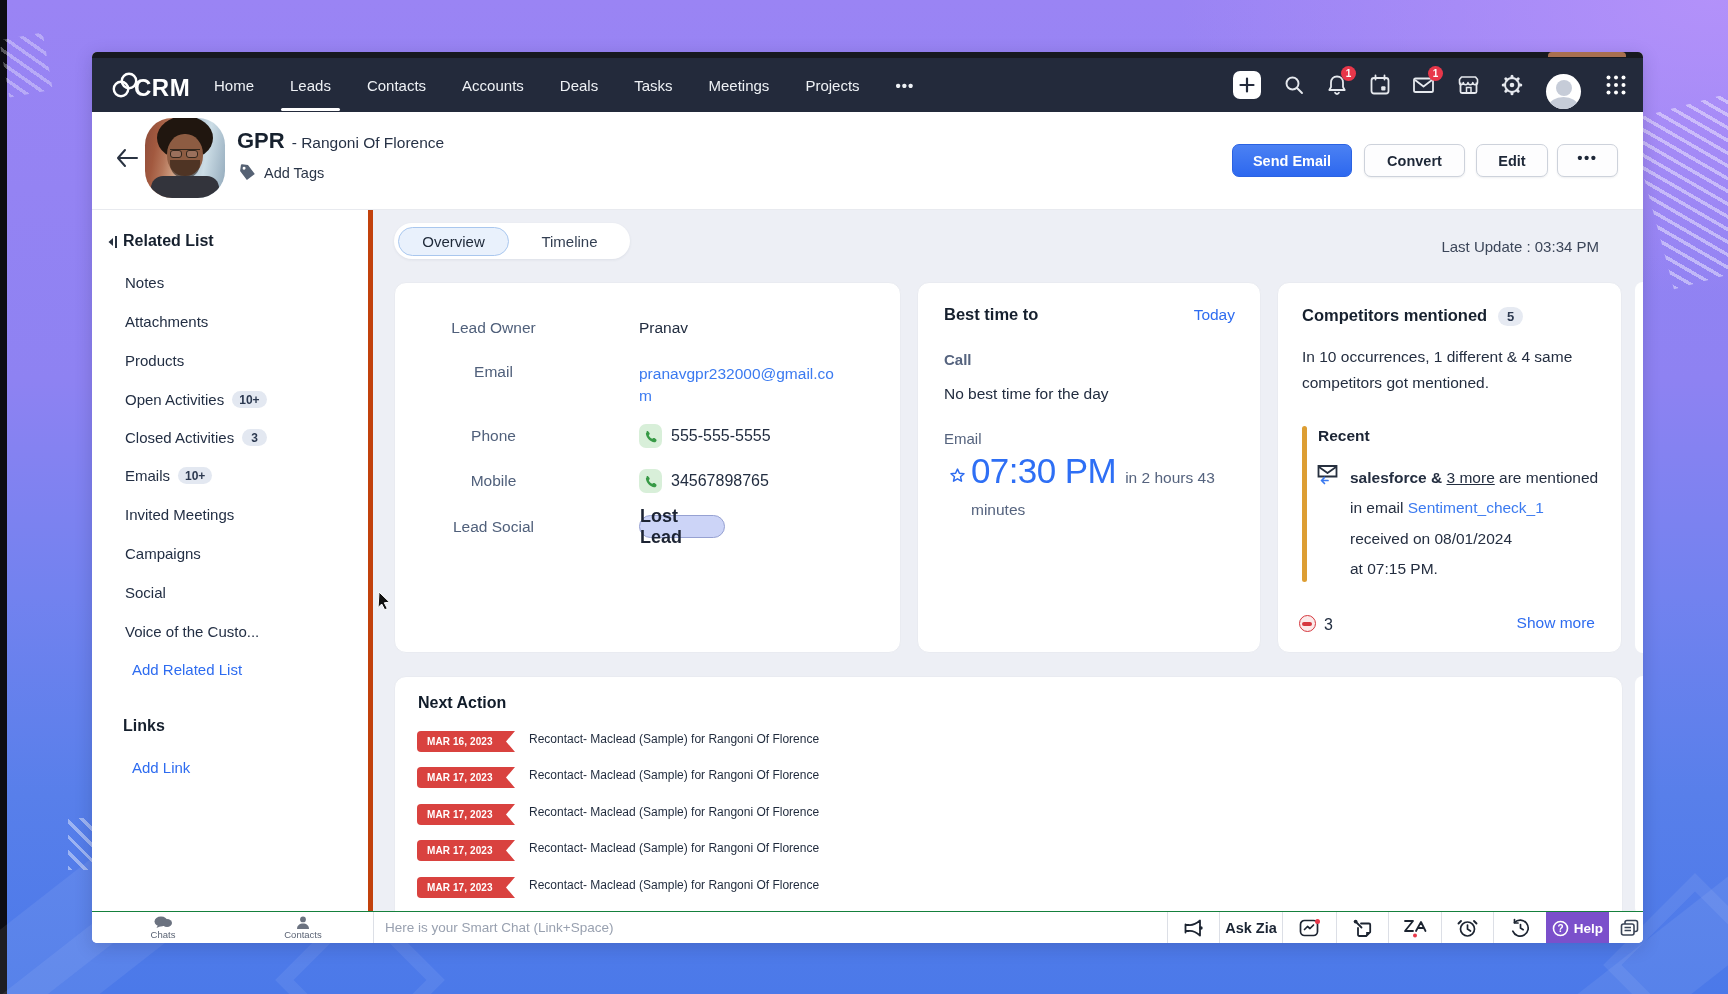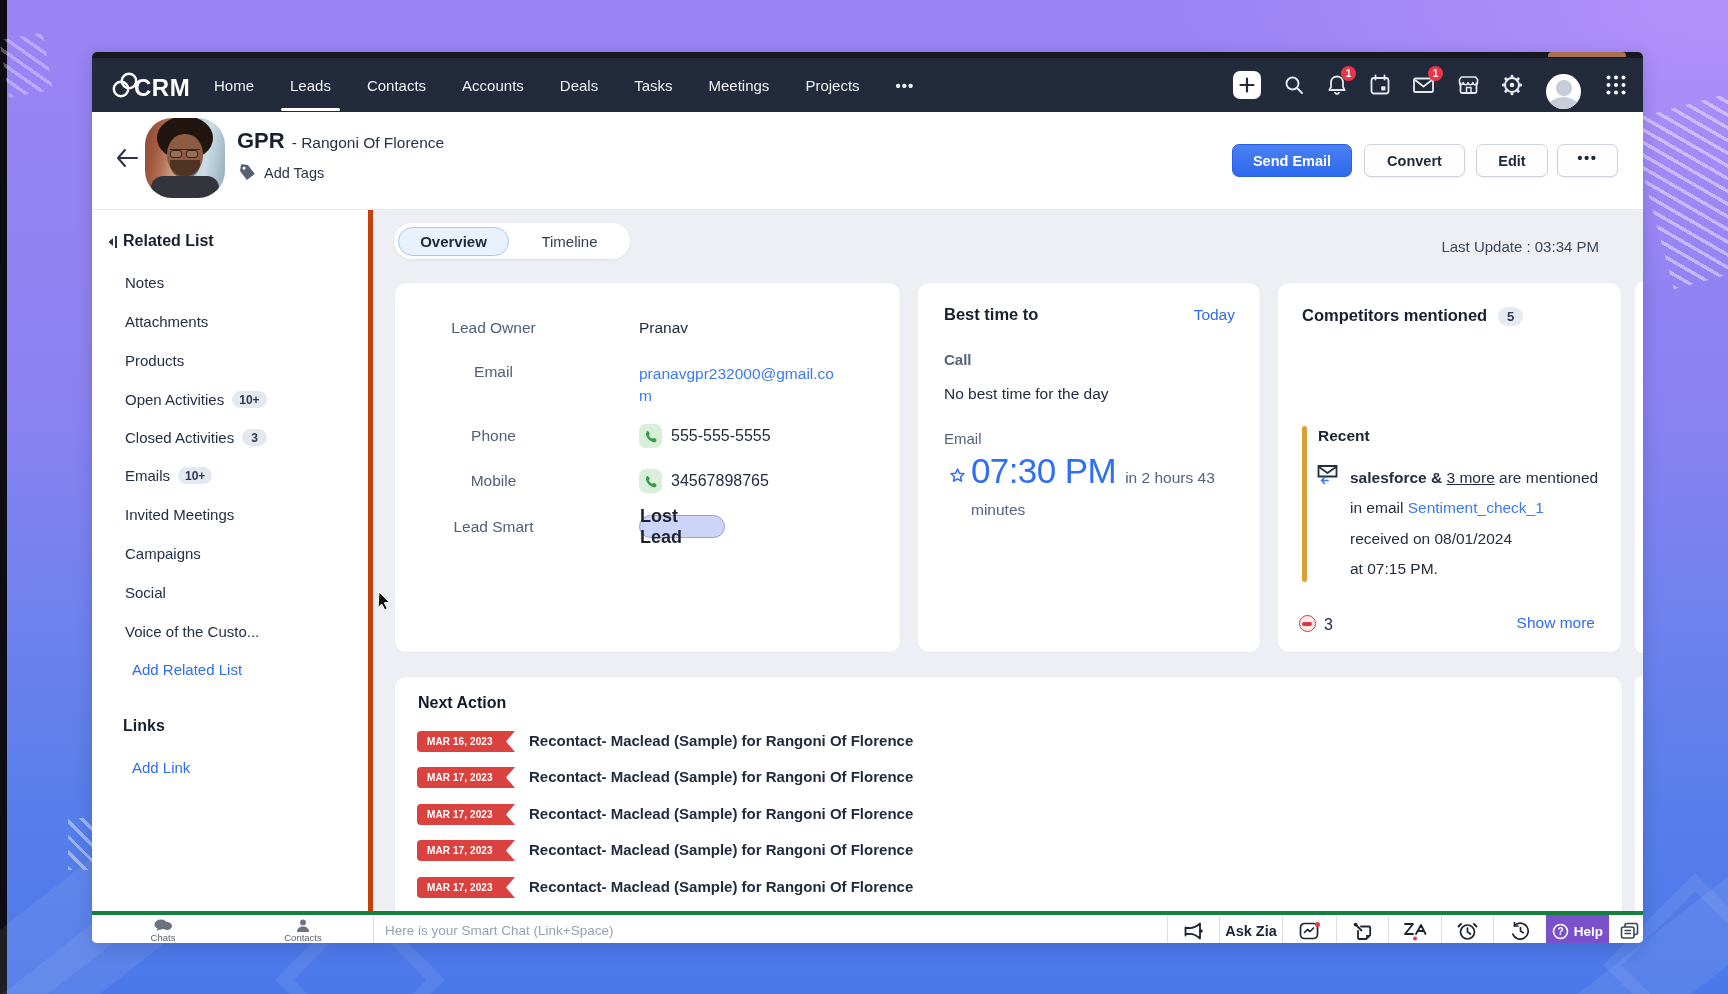--- a/index.html
+++ b/index.html
@@ -63,21 +63,21 @@
 .side { position:absolute; left:0; top:0; width:281px; height:701px; background:#fff; border-right:5px solid #c2410c; }
 .si { position:absolute; left:33px; font-size:15px; color:#232f44; white-space:nowrap; display:flex; align-items:center; gap:8px; }
 .si.hd1 { left:31px; font-size:16px; font-weight:700; color:#16202e; }
 .si.lnk { color:#2e6cf0; }
 .pill { background:#e3e8f1; color:#2c3950; font-size:12px; font-weight:700; border-radius:9px; padding:2.5px 7px; line-height:1; }
 .colic { position:absolute; left:15px; }
 
 
 .cont { position:absolute; left:282px; top:0; width:1269px; height:701px; }
 .tabs { position:absolute; left:20px; top:13px; width:236px; height:36px; background:#fff; border-radius:18px; box-shadow:0 1px 3px rgba(40,50,80,.08); display:flex; align-items:center; }
-.tab-a { margin-left:4px; width:111px; height:29px; background:#e9f1fc; border:1px solid #a9c7ee; border-radius:15px; display:flex; align-items:center; justify-content:center; font-size:15px; font-weight:700; color:#1d2838; }
+.tab-a { margin-left:4px; width:111px; height:29px; background:#e9f1fc; border:1px solid #a9c7ee; border-radius:15px; display:flex; align-items:center; justify-content:center; font-size:15px; font-weight:400; color:#1d2838; }
 .tab-b { flex:1; text-align:center; font-size:15px; color:#333f52; }
 .lastupd { position:absolute; right:44px; top:28px; font-size:15px; color:#3c4659; }
 .card { position:absolute; background:#fff; border-radius:12px; border:1px solid #e9ebf1; }
 .c1 { left:20px; top:72px; width:507px; height:371px; }
 .c2 { left:543px; top:72px; width:344px; height:371px; }
 .c3 { left:903px; top:72px; width:345px; height:371px; }
 .sliv { position:absolute; left:1261px; width:8px; background:#fff; border-radius:8px 0 0 8px; }
 .cNA { left:20px; top:466px; width:1229px; height:260px; }
 
 .lbl { position:absolute; width:197px; text-align:center; font-size:15.5px; color:#50607b; }
@@ -104,24 +104,24 @@
 .c3 .n3 { position:absolute; left:46px; top:333px; font-size:16px; color:#222d40; }
 .c3 .shm { position:absolute; right:26px; top:331px; font-size:15.5px; color:#2e6cf0; }
 .angry { position:absolute; left:21px; top:332px; width:17px; height:17px; border-radius:50%; border:1.6px solid #d6383f; background:#fbeaea; }
 .angry:after { content:""; position:absolute; left:2px; top:5.5px; width:10px; height:4px; border-radius:2px; background:#d6383f; }
 
 .cNA .h { position:absolute; left:23px; top:17px; font-size:16px; font-weight:700; color:#101b29; }
 .narow { position:absolute; left:0; width:100%; height:22px; }
 .rib { position:absolute; left:22px; top:0; width:98px; height:21px; background:#d9423f; border-radius:4px 0 0 4px;
   clip-path:polygon(0 0, 100% 0, calc(100% - 9px) 50%, 100% 100%, 0 100%);
   color:#fff; font-size:10px; font-weight:700; letter-spacing:.1px; display:flex; align-items:center; padding-left:10px; }
-.nat { position:absolute; left:134px; top:1px; font-size:15px; font-weight:700; color:#1f2a3c;text-align:right; }
-
-
-.bbar { position:absolute; left:0; top:859px; width:100%; height:40px; background:#fff; border-top:4px solid #15803d;text-decoration:underline; }
+.nat { position:absolute; left:134px; top:1px; font-size:12px; font-weight:400; color:#1f2a3c;text-align:right; }
+
+
+.bbar { position:absolute; left:0; top:859px; width:100%; height:40px; background:#fff; border-top:1px solid #15803d;text-decoration:underline; }
 .dock { position:absolute; top:0; width:90px; height:32px; display:flex; flex-direction:column; align-items:center; justify-content:center; color:#5a6374; font-size:9.5px; }
 .vline { position:absolute; top:0; width:1px; height:32px; background:#dcdfe6; }
 .smart { position:absolute; left:293px; top:8px; font-size:13.5px; color:#99a1b0; }
 .zbox { position:absolute; top:0; height:32px; border-left:1px solid #dcdfe6; display:flex; align-items:center; justify-content:center; }
 .askzia { font-size:14.5px; font-weight:700; color:#1a2433; }
 .helpb { position:absolute; left:1454px; top:0; width:63px; height:32px; background:#7b50cb; color:#fff; display:flex; align-items:center; justify-content:center; gap:5px; font-size:13.5px; font-weight:700; }
 
 .cursor { position:absolute; left:377px; top:591px; z-index:60; }
 </style>
 </head>
@@ -297,40 +297,41 @@
             </svg>
           </div>
         <div class="val" style="top:144px; left:276px; font-size:16px;">555-555-5555</div>
         <div class="lbl" style="top:189px;">Mobile</div>
         <div class="gph" style="top:186px;">
             <svg width="13" height="13" viewBox="0 0 13 13">
               <path d="M2.7 1.2c.5-.3 1.2-.2 1.6.3l1.2 1.6c.3.5.3 1.1-.1 1.5l-.6.7c.3.8.8 1.5 1.4 2.1.6.6 1.3 1.1 2.1 1.4l.7-.6c.4-.4 1-.4 1.5-.1l1.6 1.2c.5.4.6 1.1.3 1.6l-.6.8c-.4.5-1 .7-1.6.6-2-.4-3.9-1.4-5.4-2.9C3.3 7.9 2.3 6 1.9 4c-.1-.6.1-1.2.6-1.6z" fill="#379a46"></path>
             </svg>
           </div>
         <div class="val" style="top:189px; left:276px; font-size:16px;">34567898765</div>
-        <div class="lbl" style="top:235px;">Lead Smart</div>
+        <div class="lbl" style="top:235px;">Lead Social</div>
         <div class="lost">Lost Lead</div>
       </div>
 
       <div class="card c2">
         <div class="h">Best time to</div>
         <div class="today">Today</div>
         <div class="g" style="top:68px;font-weight:bold;">Call</div>
         <div class="d" style="top:102px;">No best time for the day</div>
         <div class="g" style="top:147px;">Email</div>
         <svg style="position:absolute; left:31px; top:184px;" width="17" height="18" viewBox="0 0 17 17">
             <path d="M8.5 1.6l1.9 4.2 4.6.4-3.5 3 1 4.5-4-2.4-4 2.4 1-4.5-3.5-3 4.6-.4z" fill="none" stroke="#2e6cf0" stroke-width="1.5" stroke-linejoin="round"></path>
           </svg>
         <div class="bigt">07:30 PM <small>in 2 hours 43</small></div>
         <div class="mins">minutes</div>
       </div>
 
       <div class="card c3">
         <div class="h">Competitors mentioned</div>
         <div class="cnt">5</div>
+        <div class="para">In 10 occurrences, 1 different &amp; 4 same competitors got mentioned.</div>
         <div class="obar"></div>
         <div class="rec">Recent</div>
         <svg style="position:absolute; left:39px; top:181px;" width="23" height="21" viewBox="0 0 23 21">
           <path d="M1.5 2h18v10.5h-18z" fill="none" stroke="#27303f" stroke-width="1.8"></path>
           <path d="M2 3l8.5 6L19 3" fill="none" stroke="#27303f" stroke-width="1.8" stroke-linejoin="round"></path>
           <path d="M11 16.5h-6M7.5 13.5l-3 3 3 3" fill="none" stroke="#3b7af0" stroke-width="1.7" stroke-linecap="round" stroke-linejoin="round"></path>
         </svg>
         <div class="msg"><b>salesforce &amp;</b> <span class="u">3 more</span> are mentioned<br>in email <span class="bl">Sentiment_check_1</span><br>received on 08/01/2024<br>at 07:15 PM.</div>
         <div class="angry"></div>
         <div class="n3">3</div>

